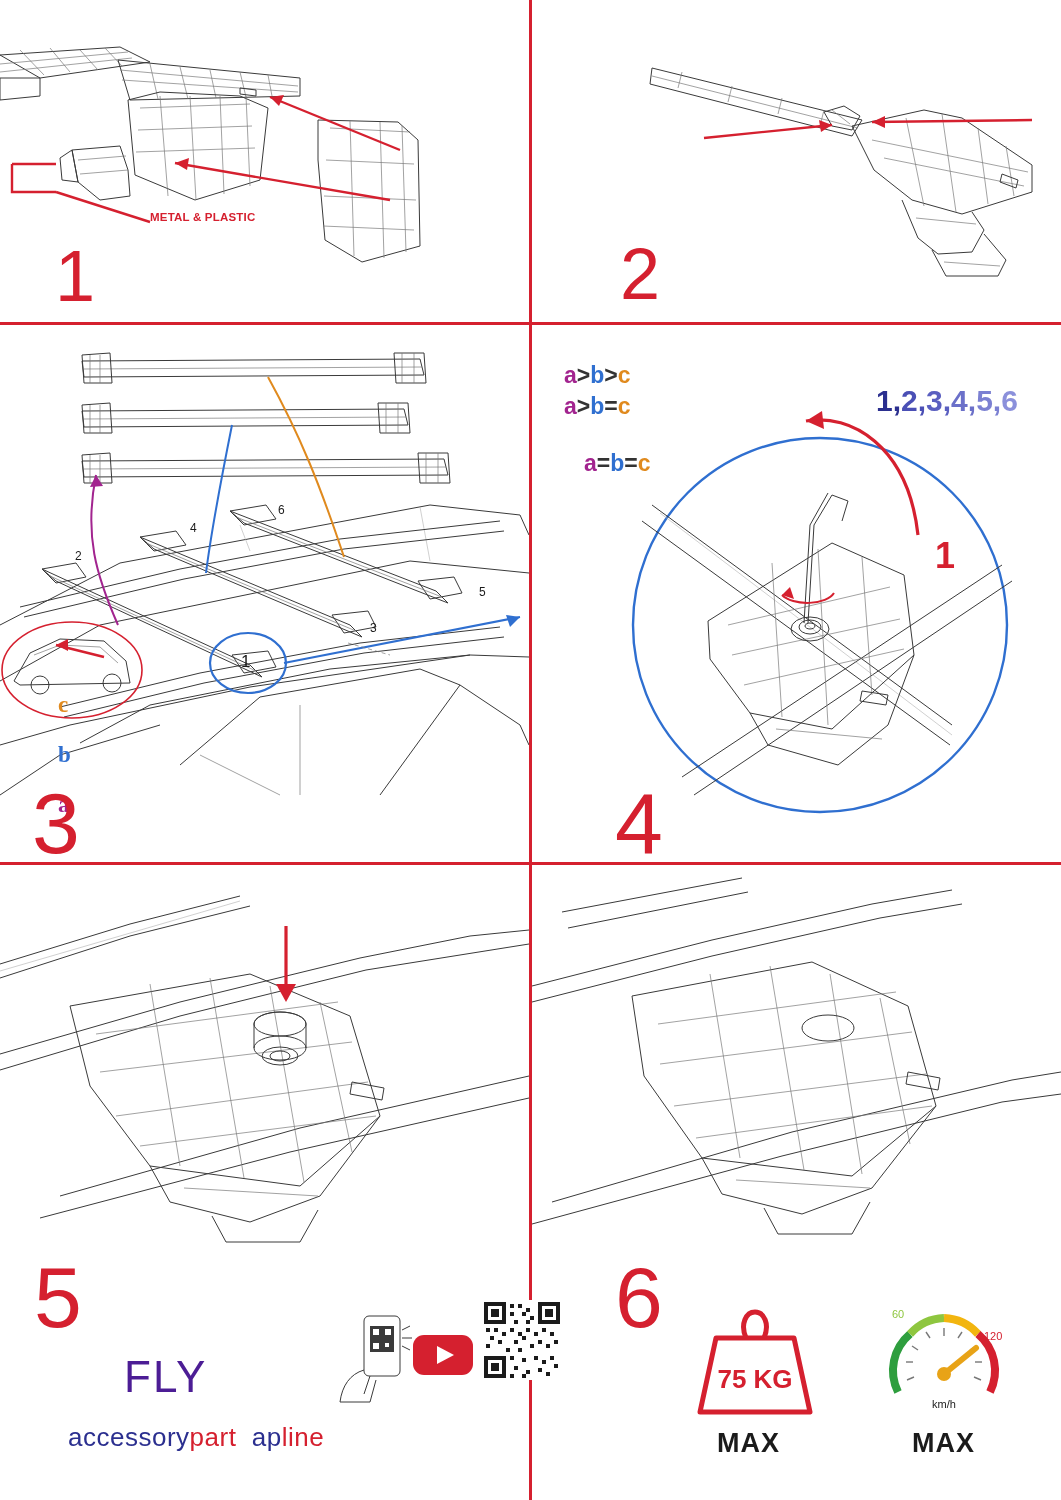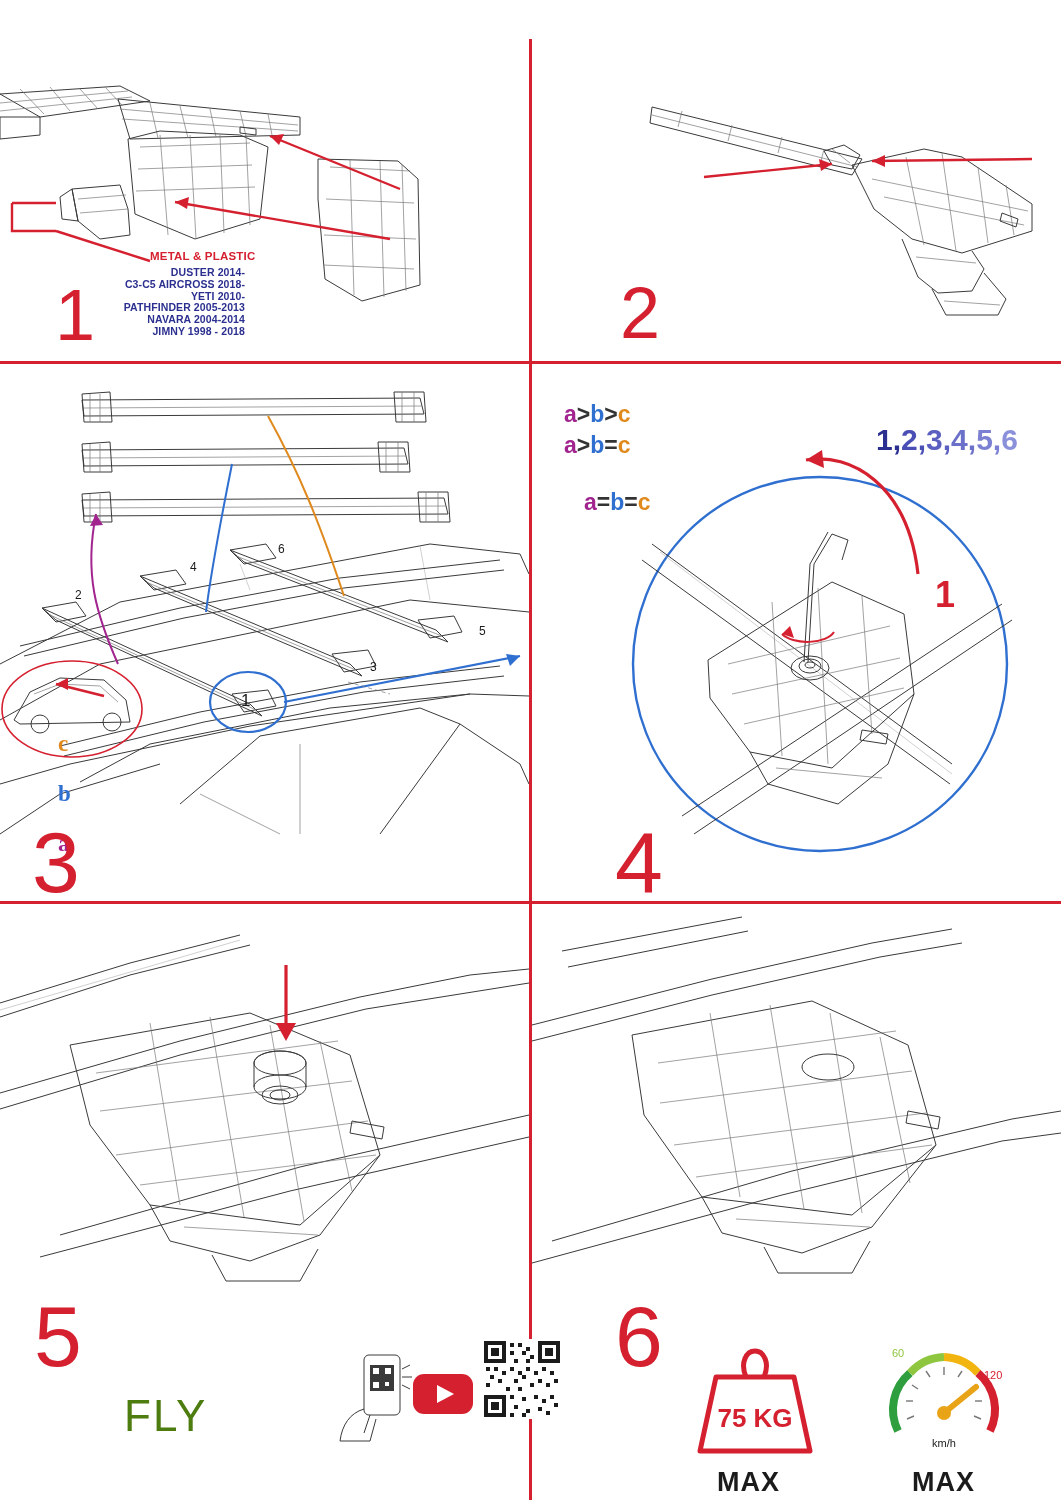--- a/index.html
+++ b/index.html
@@ -12,21 +12,20 @@
     height: 1500px;
     position: relative;
     font-family: "Liberation Sans", sans-serif;
     overflow: hidden;
   }
   .page {
     position: absolute;
     left: 0; top: 0;
     width: 1061px;
     height: 1164px;
-    margin-top: 39px;
   }
   
   .hrule {
     position: absolute;
     left: 0;
     width: 1061px;
     height: 3px;
     background: #d5202f;
   }
   .vrule {
@@ -105,21 +104,21 @@
   .redone {
     position: absolute;
     color: #d5202f;
     font-size: 36px;
     font-weight: bold;
   }
   
   .fly {
     position: absolute;
     font-size: 44px;
-    color: #4d7c0f;
+    color: #4c1d95;
     letter-spacing: 2px;
     font-family: "Liberation Sans", sans-serif;
   }
   .brandline {
     position: absolute;
     font-size: 26px;
     font-family: "Liberation Sans", sans-serif;
     letter-spacing: 0.5px;
   }
   .brandline .accessory { color: #2b2f8f; }
@@ -212,28 +211,20 @@
     <path class="red" d="M390 200 L175 163"></path>
     <path d="M175 163 L189 158 L187 170 Z" fill="#d5202f"></path>
 
     <path class="red" d="M12 164 L12 192 L56 192" stroke-width="2"></path>
     <path class="red" d="M12 164 L56 164" stroke-width="2"></path>
     <path class="red" d="M56 192 L150 222" stroke-width="1.6"></path>
   </svg>
 
   <div class="metal-plastic" style="left:150px; top:211px;">METAL &amp; PLASTIC</div>
 
-  <div class="carlist" style="left:40px; top:228px; width:205px;">
-    <div>DUSTER 2014-</div>
-    <div>C3-C5 AIRCROSS 2018-</div>
-    <div>YETI 2010-</div>
-    <div>PATHFINDER 2005-2013</div>
-    <div>NAVARA 2004-2014</div>
-    <div>JIMNY 1998 - 2018</div>
-  </div>
 
   <div class="stepnum big" style="left:55px; top:240px;">1</div>
 
   <svg style="position:absolute; left:532px; top:0; width:529px; height:322px;" viewBox="0 0 529 322">
 
     <path class="ln" d="M120 68 L330 120 L320 136 L118 84 Z"></path>
     <path class="lnthin" d="M120 76 L326 128"></path>
     <path class="lnthin" d="M150 72 L146 88"></path>
     <path class="lnthin" d="M200 86 L196 102"></path>
     <path class="lnthin" d="M250 98 L246 114"></path>
@@ -485,20 +476,23 @@
 
     <ellipse cx="296" cy="162" rx="26" ry="13" class="ln"></ellipse>
 
     <path class="ln" d="M376 206 L408 212 L406 224 L374 218 Z" stroke-width="0.7"></path>
   </svg>
 
   <div class="stepnum huge" style="left:615px; top:1254px;">6</div>
 
   <div class="fly" style="left:124px; top:1352px;">FLY</div>
 
+  <div class="brandline" style="left:68px; top:1422px;">
+    <span class="accessory">accessory</span><span class="part">part</span><span>&nbsp;&nbsp;</span><span class="ap">ap</span><span class="line">line</span>
+  </div>
 
   <svg style="position:absolute; left:330px; top:1310px; width:90px; height:100px;" viewBox="0 0 90 100">
     <rect x="34" y="6" width="36" height="60" rx="5" class="ln" stroke-width="1.6"></rect>
     <rect x="40" y="16" width="24" height="26" fill="#3a3a3a"></rect>
     <rect x="43" y="19" width="6" height="6" fill="#fff"></rect>
     <rect x="55" y="19" width="6" height="6" fill="#fff"></rect>
     <rect x="43" y="33" width="6" height="6" fill="#fff"></rect>
     <rect x="55" y="33" width="4" height="4" fill="#fff"></rect>
     <path class="ln" d="M72 20 L80 16 M72 28 L82 28 M72 36 L80 40" stroke-width="1.6"></path>
     <path class="ln" d="M34 60 C 20 64, 12 76, 10 92 L40 92 L46 70" stroke-width="1.6"></path>

